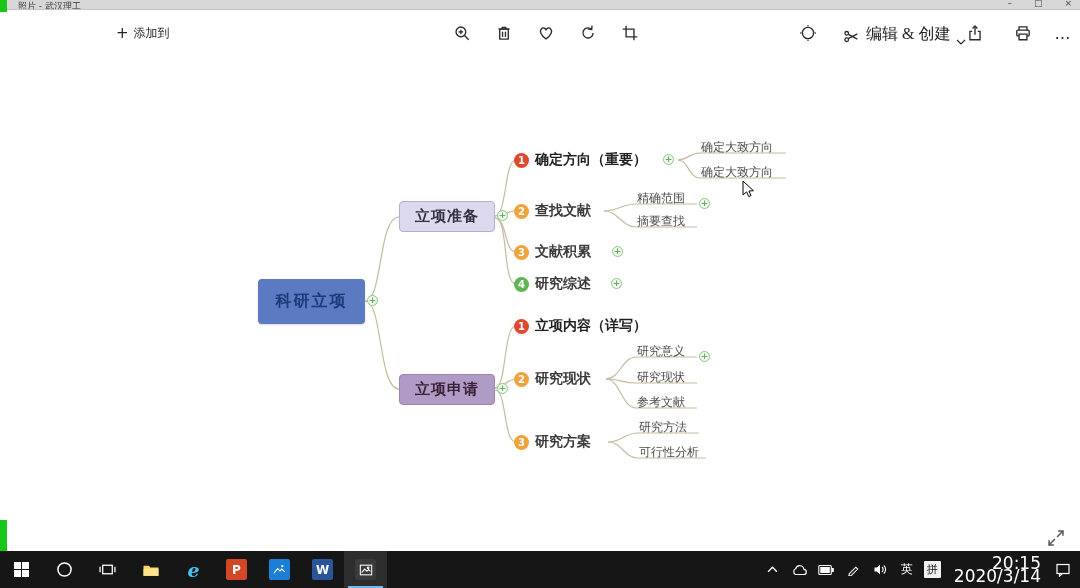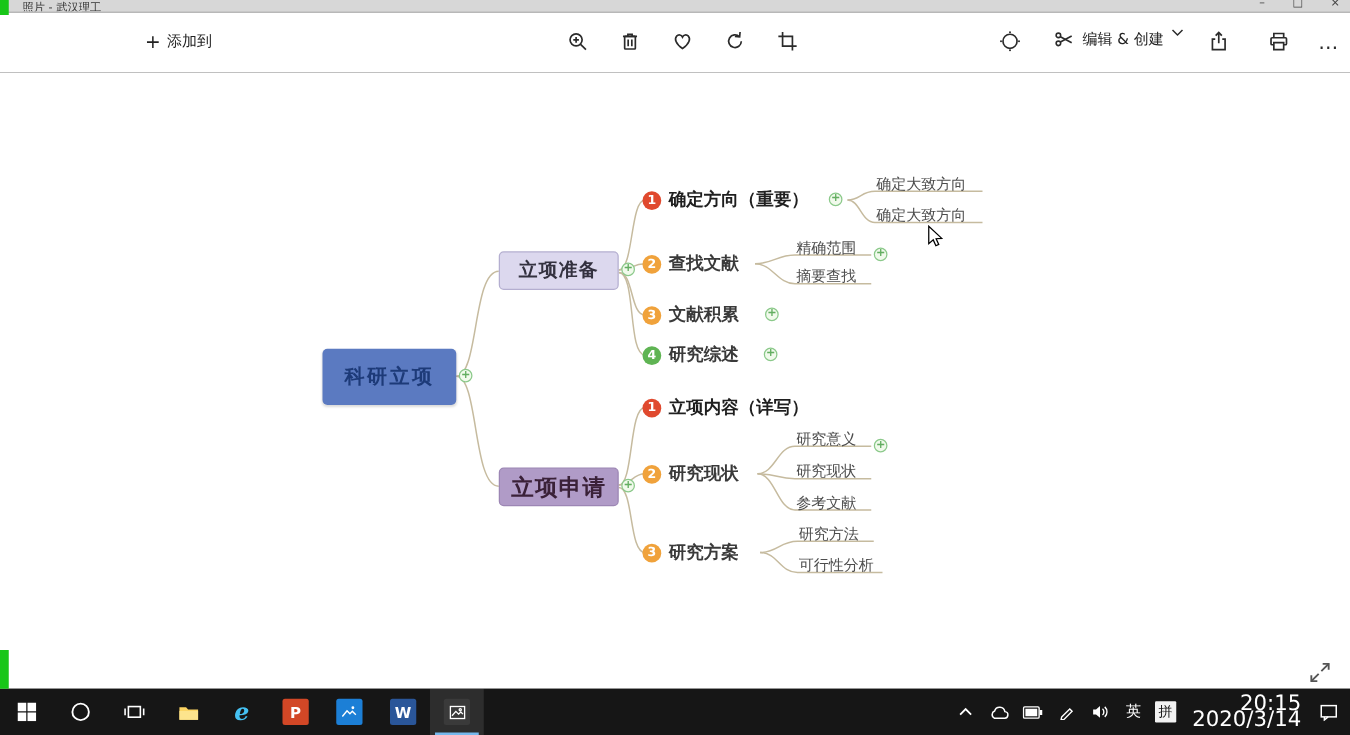--- a/index.html
+++ b/index.html
@@ -1,43 +1,43 @@
 <!DOCTYPE html>
 <html><head>
 <meta charset="utf-8">
 <style>
   * { margin:0; padding:0; box-sizing:border-box; }
   html,body { width:1080px; height:588px; overflow:hidden; }
   body { font-family:"DejaVu Sans","Liberation Sans",sans-serif; background:#fff; }
-  .screen { position:relative; width:1080px; height:588px; background:#000000; overflow:hidden; }
+  .screen { position:relative; width:1080px; height:588px; background:#8b5cf6; overflow:hidden; }
 
   
   .titlebar { position:absolute; left:0; top:0; width:1080px; height:10px; background:#d7d7d7; border-bottom:1px solid #c3c3c3; z-index:7; overflow:hidden; }
   .titlebar .title-text { position:absolute; left:18px; top:0px; font-size:9px; color:#333; white-space:nowrap; }
   .win-controls { position:absolute; right:8px; top:-2px; display:flex; gap:22px; font-size:9px; color:#444; }
   .win-controls span { cursor:default; }
 
   
   .toolbar { position:absolute; left:0; top:10px; width:1080px; height:48px; background:#fff; z-index:6; }
   .view-all-btn { position:absolute; left:10px; top:5px; width:101px; height:37px; background:#2b2b2b; color:#fff; display:flex; align-items:center; justify-content:center; gap:6px; font-size:11px; cursor:pointer; }
   .add-to-btn { position:absolute; left:116px; top:12px; height:22px; display:flex; align-items:center; gap:5px; font-size:12px; color:#222; cursor:pointer; }
   .add-to-btn .plus { font-size:15px; line-height:15px; }
   .tb-icon-btn { position:absolute; top:12px; width:22px; height:22px; display:flex; align-items:center; justify-content:center; color:#2b2b2b; cursor:pointer; }
   .tb-icon-btn svg { display:block; }
-  .edit-create-btn { position:absolute; left:843px; top:13px; height:22px; display:flex; align-items:flex-start; gap:6px; font-size:12px; color:#222; cursor:pointer; }
+  .edit-create-btn { position:absolute; left:843px; top:13px; height:22px; display:flex; align-items:flex-end; gap:6px; font-size:16px; color:#222; cursor:pointer;font-family:Liberation Serif, serif; }
   .more-btn { font-size:16px; letter-spacing:1px; }
 
   
   .canvas { position:absolute; left:0; top:58px; width:1080px; height:493px; background:#fff; }
   .connectors { position:absolute; left:0; top:0; z-index:1; }
   .node, .topic, .subtopic, .expand { position:absolute; z-index:2; }
   .box-node { display:flex; align-items:center; justify-content:center; border-radius:4px; white-space:nowrap; }
   #root-node { left:258px; top:221px; width:107px; height:45px; background:#5b7ac1; color:#1d3a78; font-size:16px; font-weight:700; letter-spacing:2px; box-shadow:0 1px 2px rgba(0,0,0,.15); }
   #branch-prepare { left:399px; top:143px; width:96px; height:31px; background:#dcd8ee; border:1px solid #b4aed0; color:#33313f; font-size:15px; font-weight:600; letter-spacing:1px; }
-  #branch-apply { left:399px; top:316px; width:96px; height:31px; background:#b09bc7; border:1px solid #9c86b4; color:#3a2138; font-size:18px; font-weight:600; letter-spacing:1px; }
+  #branch-apply { left:399px; top:316px; width:96px; height:31px; background:#b09bc7; border:1px solid #9c86b4; color:#3a2138; font-size:15px; font-weight:600; letter-spacing:1px; }
   .topic { display:flex; align-items:center; gap:6px; height:18px; white-space:nowrap; }
   .badge { width:15px; height:15px; border-radius:50%; color:#fff; font-size:10px; font-weight:700; display:flex; align-items:center; justify-content:center; flex:0 0 15px; }
   .c-red { background:#e0492e; }
   .c-orange { background:#f0a23b; }
   .c-green { background:#5fb453; }
   .topic-label { font-size:14px; font-weight:600; color:#3a3a3a; }
   .topic-label.strong { font-weight:700; color:#1f1f1f; }
   .subtopic { font-size:12px; color:#4d4d4d; white-space:nowrap; }
   .expand { width:11px; height:11px; border-radius:50%; background:#f1faec; border:1px solid #8bc98a; color:#63ae61; font-size:9px; line-height:9px; font-weight:700; display:flex; align-items:center; justify-content:center; }
 

